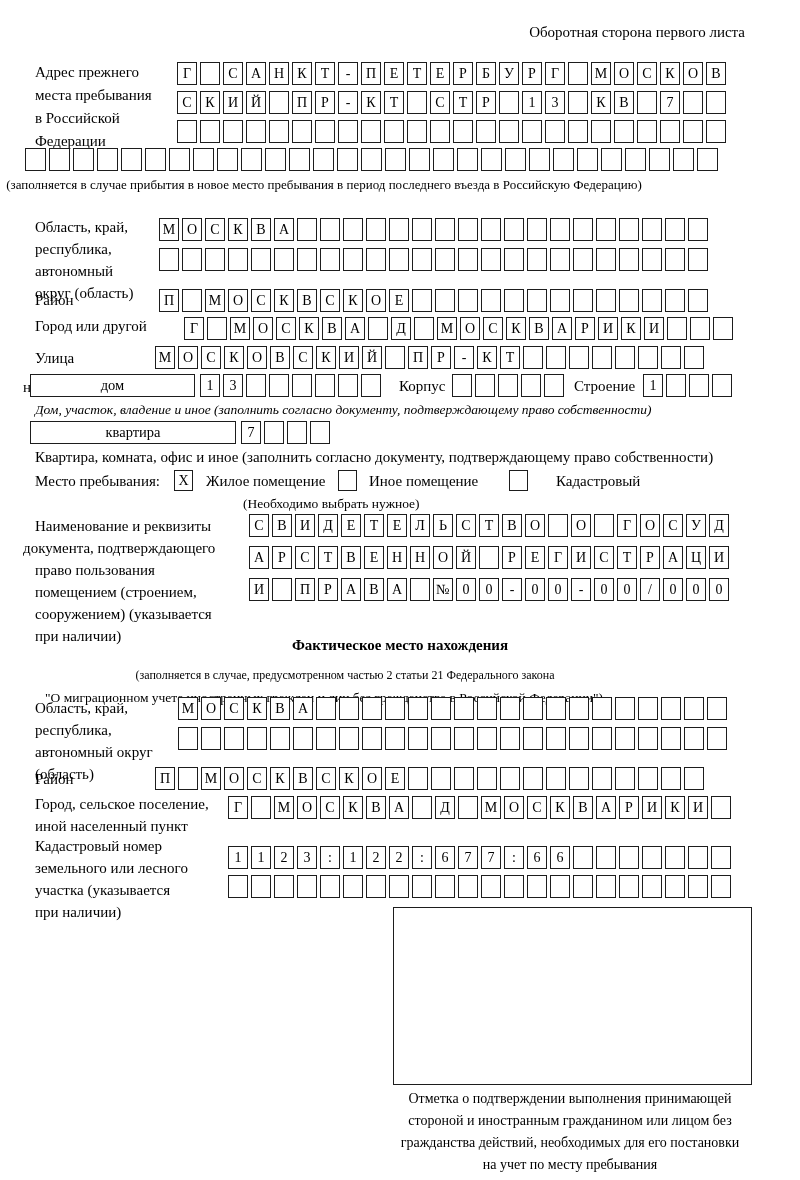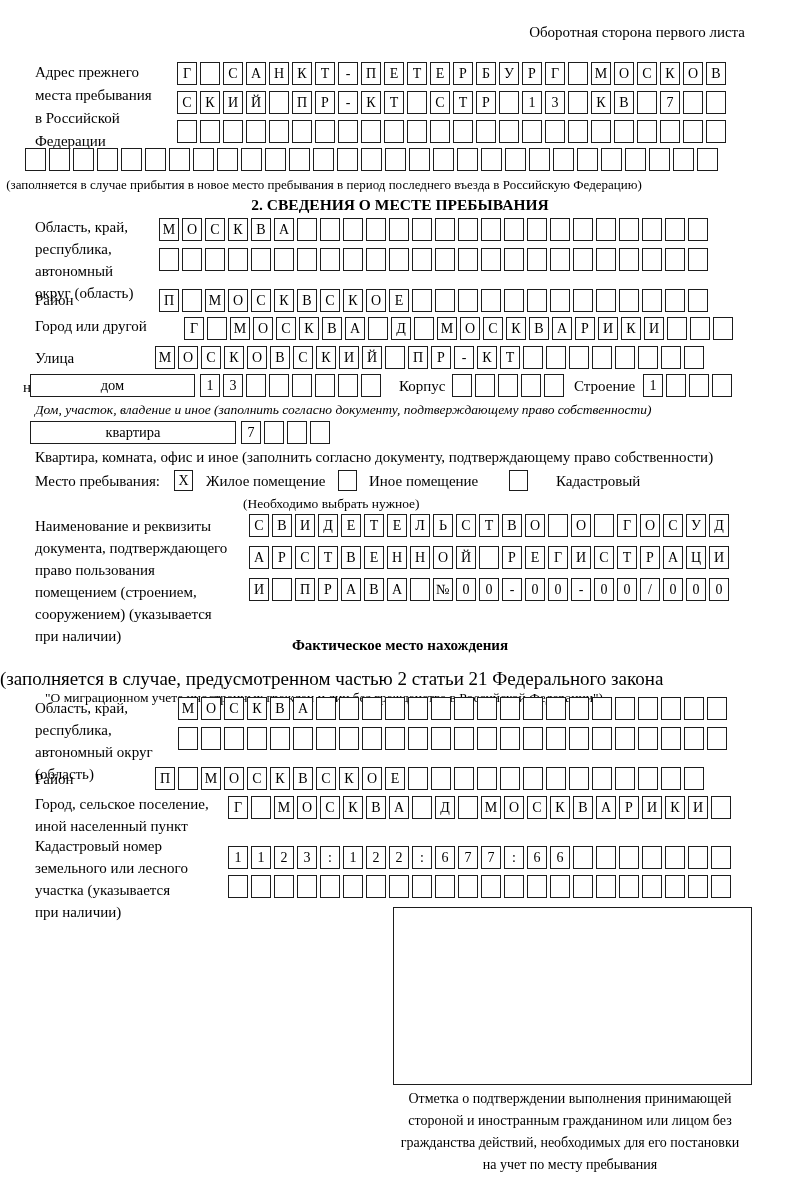--- a/index.html
+++ b/index.html
@@ -145,21 +145,20 @@
       <div class="cell" style="width: 19px;"></div>
       <div class="cell" style="width: 19px;"></div>
       <div class="cell" style="width: 19px;"></div>
       <div class="cell" style="width: 19px;"></div>
       <div class="cell" style="width: 19px;"></div>
       <div class="cell" style="width: 19px;"></div>
     </div>
 
   <div class="cap-center" style="top:177px;">(заполняется в случае прибытия в новое место пребывания в период последнего въезда в Российскую Федерацию)</div>
 
-  <div class="h-center" style="top:196px;">2. СВЕДЕНИЯ О МЕСТЕ ПРЕБЫВАНИЯ</div>
 
   <div class="lbl" style="left:35px;top:217px;">Область, край,</div>
   <div class="lbl" style="left:35px;top:239px;">республика,</div>
   <div class="lbl" style="left:35px;top:261px;">автономный</div>
   <div class="lbl" style="left:35px;top:283px;">округ (область)</div>
   <div class="row" style="left:159px;top:218px;">
       <div class="cell">М</div>
       <div class="cell">О</div>
       <div class="cell">С</div>
       <div class="cell">К</div>
@@ -336,21 +335,21 @@
   <div class="lbl" style="left:35px;top:471px;">Место пребывания:</div>
   <div class="chk" style="left:174px;top:470px;">X</div>
   <div class="lbl" style="left:206px;top:471px;">Жилое помещение</div>
   <div class="chk" style="left:338px;top:470px;"></div>
   <div class="lbl" style="left:369px;top:471px;">Иное помещение</div>
   <div class="chk" style="left:509px;top:470px;"></div>
   <div class="lbl" style="left:556px;top:471px;">Кадастровый</div>
   <div class="cap" style="left:243px;top:496px;font-size:13.5px;">(Необходимо выбрать нужное)</div>
 
   <div class="lbl" style="left:35px;top:516px;">Наименование и реквизиты</div>
-  <div class="lbl" style="left:35px;top:538px;">документа, подтверждающего</div>
+  <div class="lbl" style="left:23px;top:538px;">документа, подтверждающего</div>
   <div class="lbl" style="left:35px;top:560px;">право пользования</div>
   <div class="lbl" style="left:35px;top:582px;">помещением (строением,</div>
   <div class="lbl" style="left:35px;top:604px;">сооружением) (указывается</div>
   <div class="lbl" style="left:35px;top:626px;">при наличии)</div>
   <div class="row" style="left:249px;top:514px;">
       <div class="cell">С</div>
       <div class="cell">В</div>
       <div class="cell">И</div>
       <div class="cell">Д</div>
       <div class="cell">Е</div>
@@ -412,21 +411,21 @@
       <div class="cell">-</div>
       <div class="cell">0</div>
       <div class="cell">0</div>
       <div class="cell">/</div>
       <div class="cell">0</div>
       <div class="cell">0</div>
       <div class="cell">0</div>
     </div>
 
   <div class="h-center" style="top:637px;font-size:15px;">Фактическое место нахождения</div>
-  <div class="cap-center" style="top:668px;font-size:19px;">(заполняется в случае, предусмотренном частью 2 статьи 21 Федерального закона</div>
+  <div class="cap-center" style="top:668px;font-size:12px;padding-left:21px;">(заполняется в случае, предусмотренном частью 2 статьи 21 Федерального закона</div>
   <div class="cap-center" style="top:690px;font-size:13.5px;">"О миграционном учете иностранных граждан и лиц без гражданства в Российской Федерации")</div>
 
   <div class="lbl" style="left:35px;top:698px;">Область, край,</div>
   <div class="lbl" style="left:35px;top:720px;">республика,</div>
   <div class="lbl" style="left:35px;top:742px;">автономный округ</div>
   <div class="lbl" style="left:35px;top:764px;">(область)</div>
   <div class="row" style="left:178px;top:697px;">
       <div class="cell">М</div>
       <div class="cell">О</div>
       <div class="cell">С</div>

